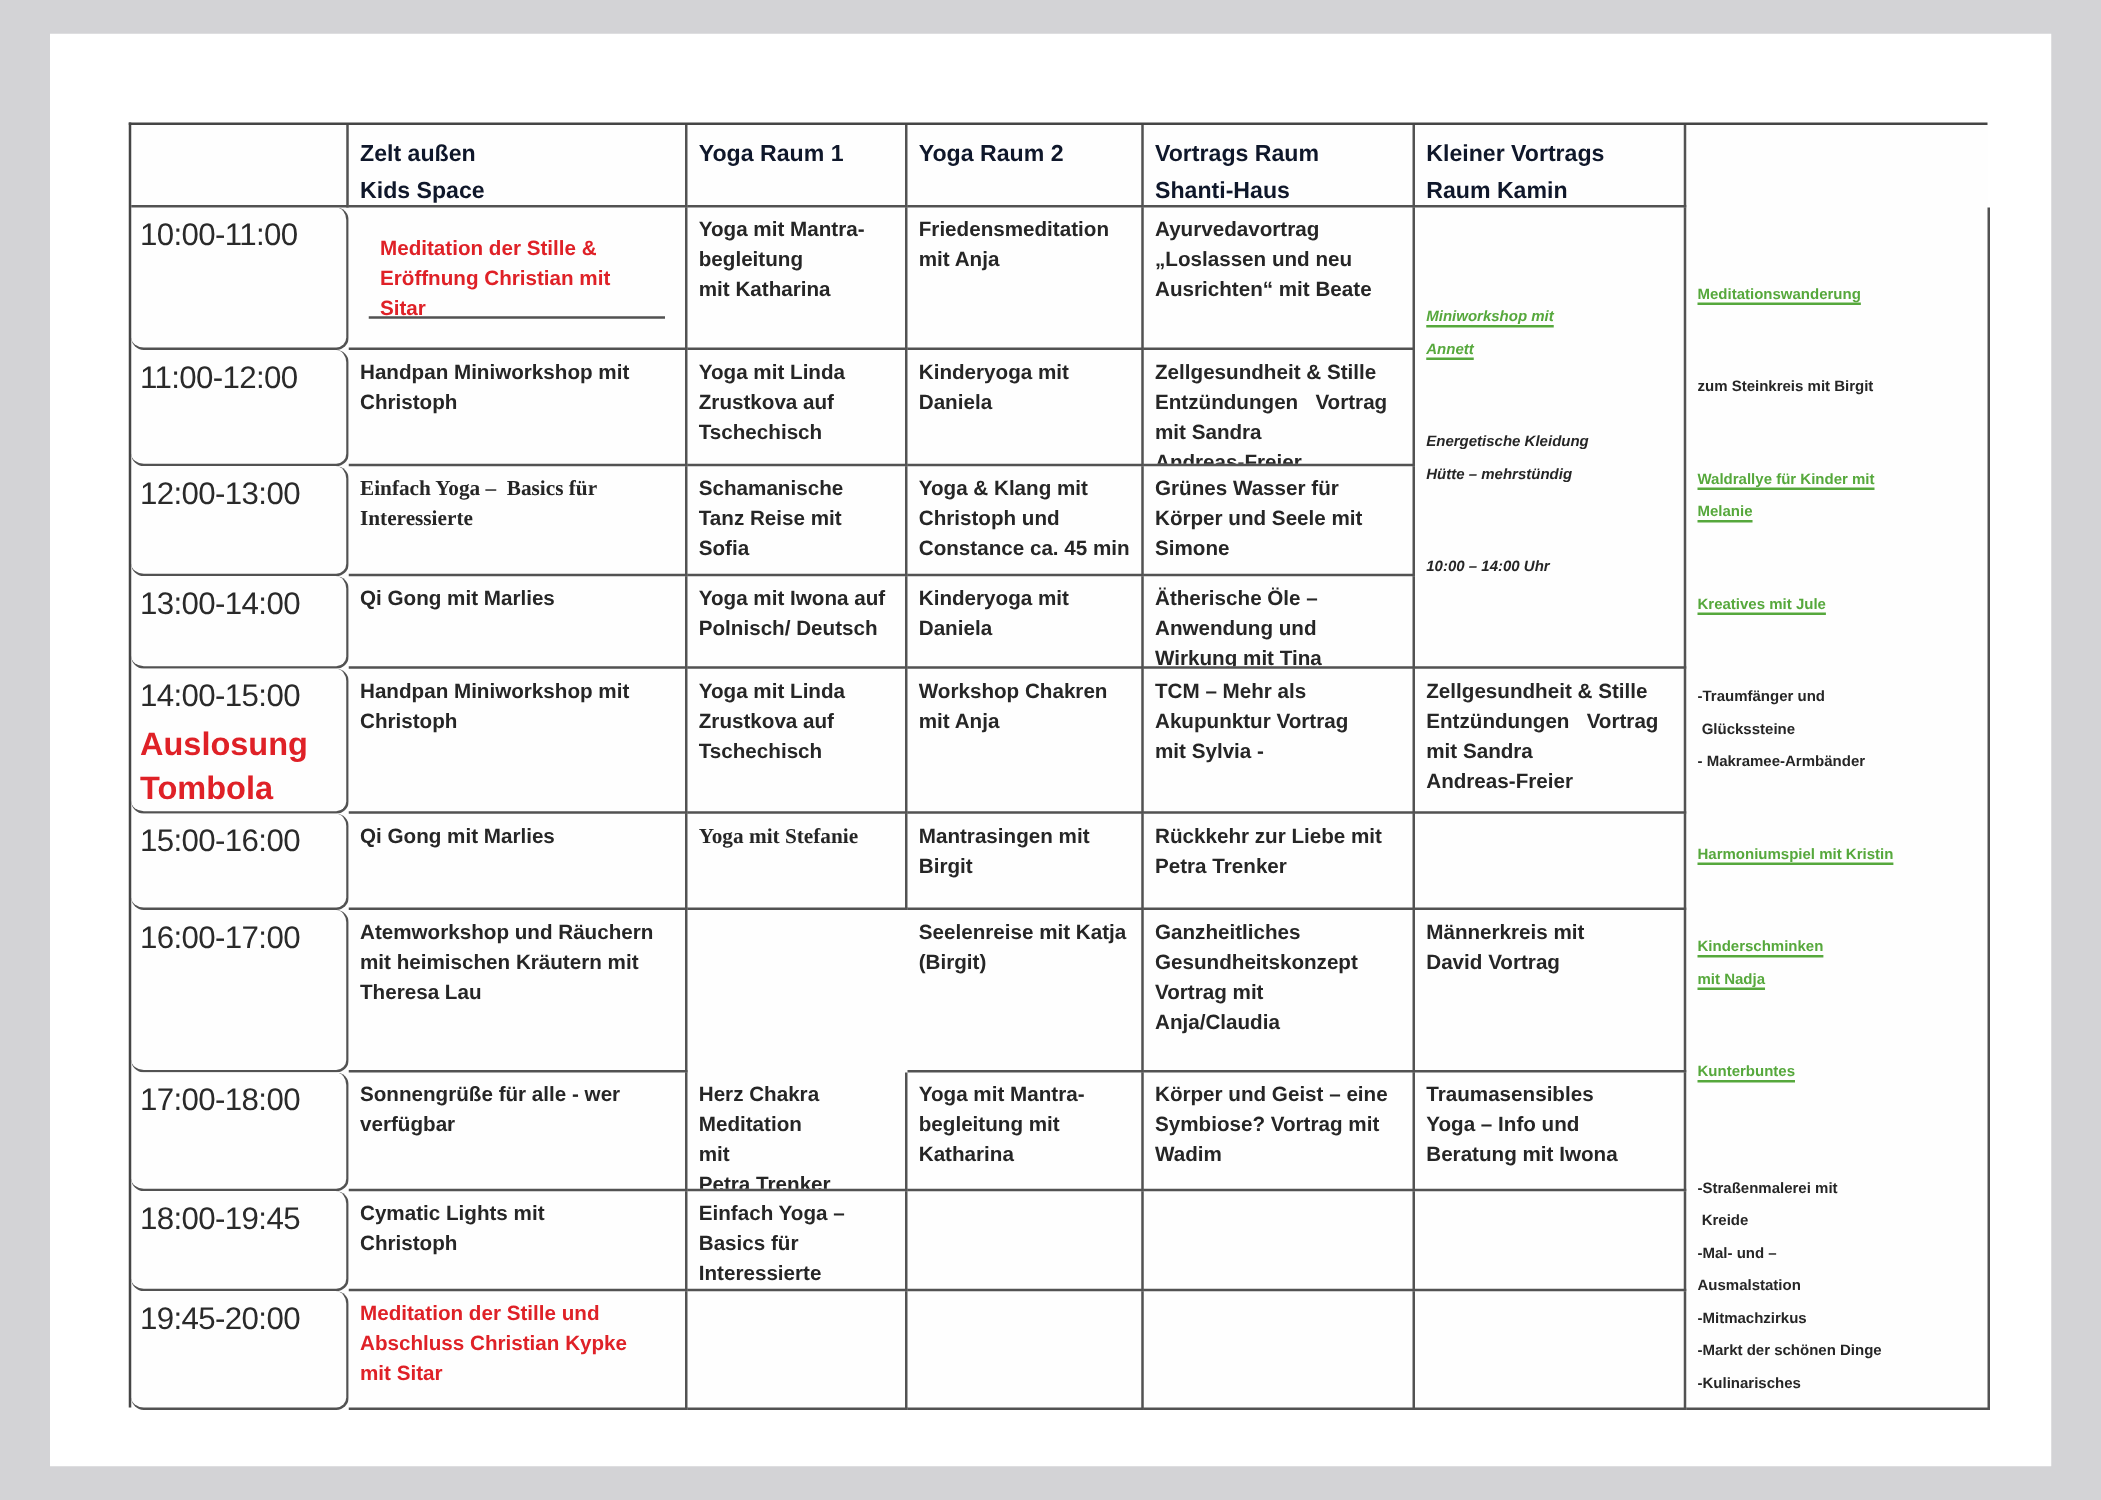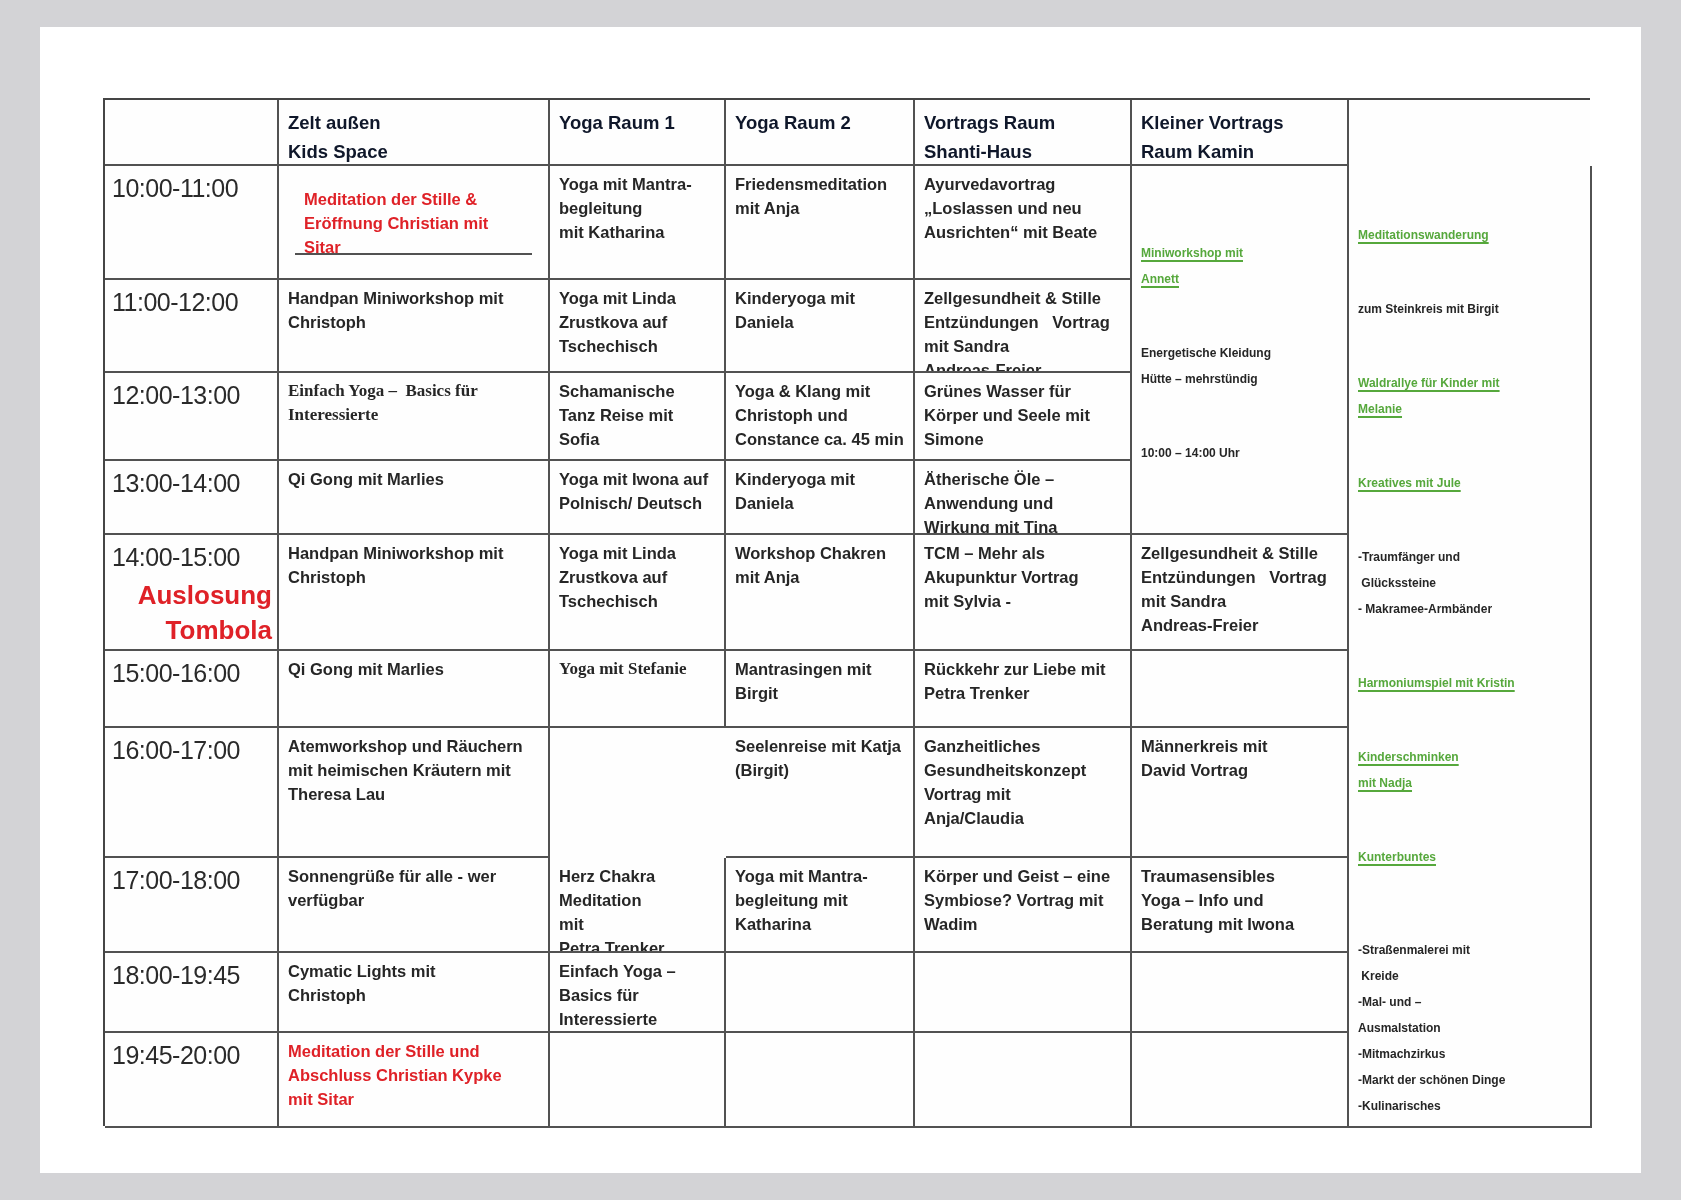--- a/index.html
+++ b/index.html
@@ -31,24 +31,24 @@
     font-weight:700;
     font-size:16.5px;line-height:24px;
     white-space:pre-wrap;
     overflow:hidden;
     color:#262626;
   }
   .hdr{font-size:18.5px;line-height:29px;padding-top:8px;color:#0f172a;}
   .time{
     font-weight:400;font-size:25px;line-height:30px;
     padding-top:7px;padding-left:7px;letter-spacing:-0.5px;
-    white-space:nowrap;color:#2a2a2a;
+    white-space:nowrap;color:#2a2a2a;border-radius:10px;
   }
   .time-note{
-    margin-top:6px;text-align:right;
+    margin-top:6px;text-align:left;
     font-weight:700;font-size:26px;line-height:35px;
     letter-spacing:0;white-space:pre-wrap;
   }
   .red{color:#df2127;}
   .serif{font-family:"Liberation Serif", serif;font-size:17px;}
   .split{padding:16px;display:flex;flex-direction:column;}
   .split-top{
     height:73px;box-sizing:border-box;
     border-bottom:2px solid #525252;
     padding:5px 5px 0 9px;white-space:pre-wrap;
@@ -58,21 +58,21 @@
   .green{
     color:#56a83c;
     text-decoration:underline;
     text-decoration-color:#56a83c;
     text-decoration-thickness:2px;
     text-underline-offset:3px;
   }
   .grp{white-space:pre-wrap;font-weight:700;font-size:12px;line-height:26px;}
   .gap{}
   .gap-sm{margin-top:19px;}
-  .kl-pad{padding-top:26px;}
+  .kl-pad{padding-top:26px;font-style:italic;}
 </style>
 </head>
 <body>
 
 <div class="page">
   <div class="tbl">
 
     <div class="c hdr" style="grid-area:1/1"></div>
     <div class="c hdr" style="grid-area:1/2">Zelt außen
 Kids Space</div>

